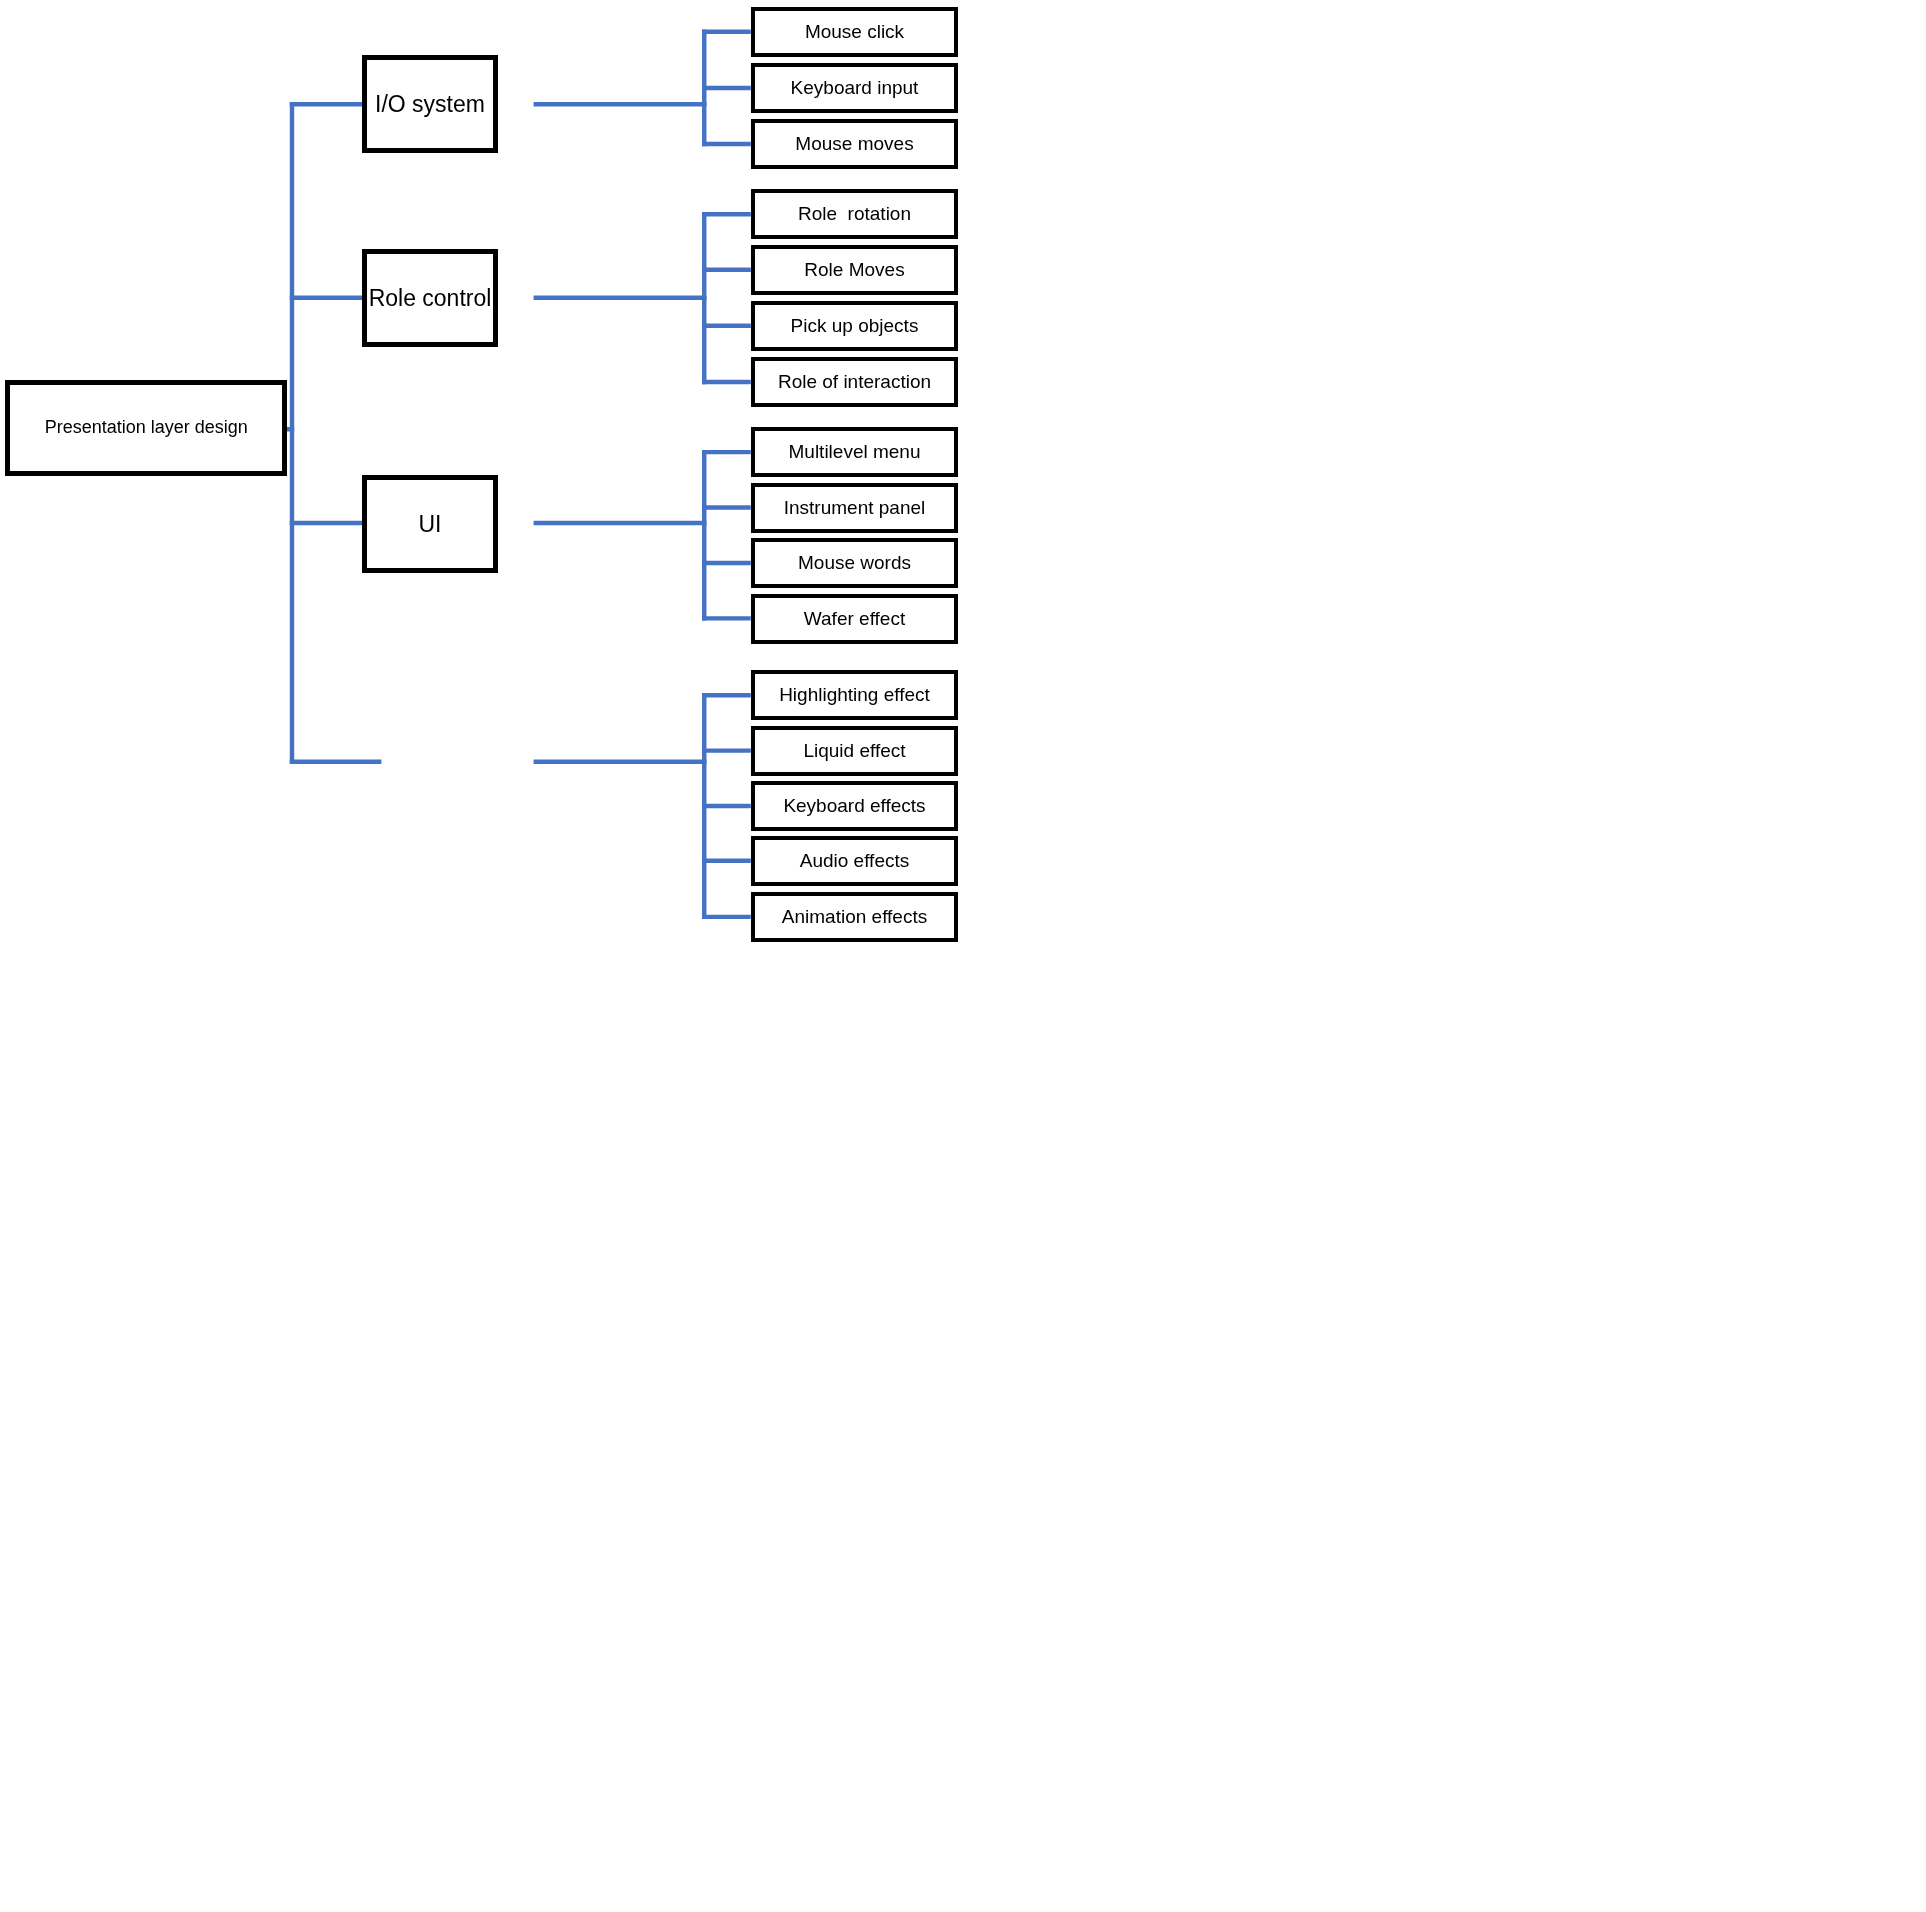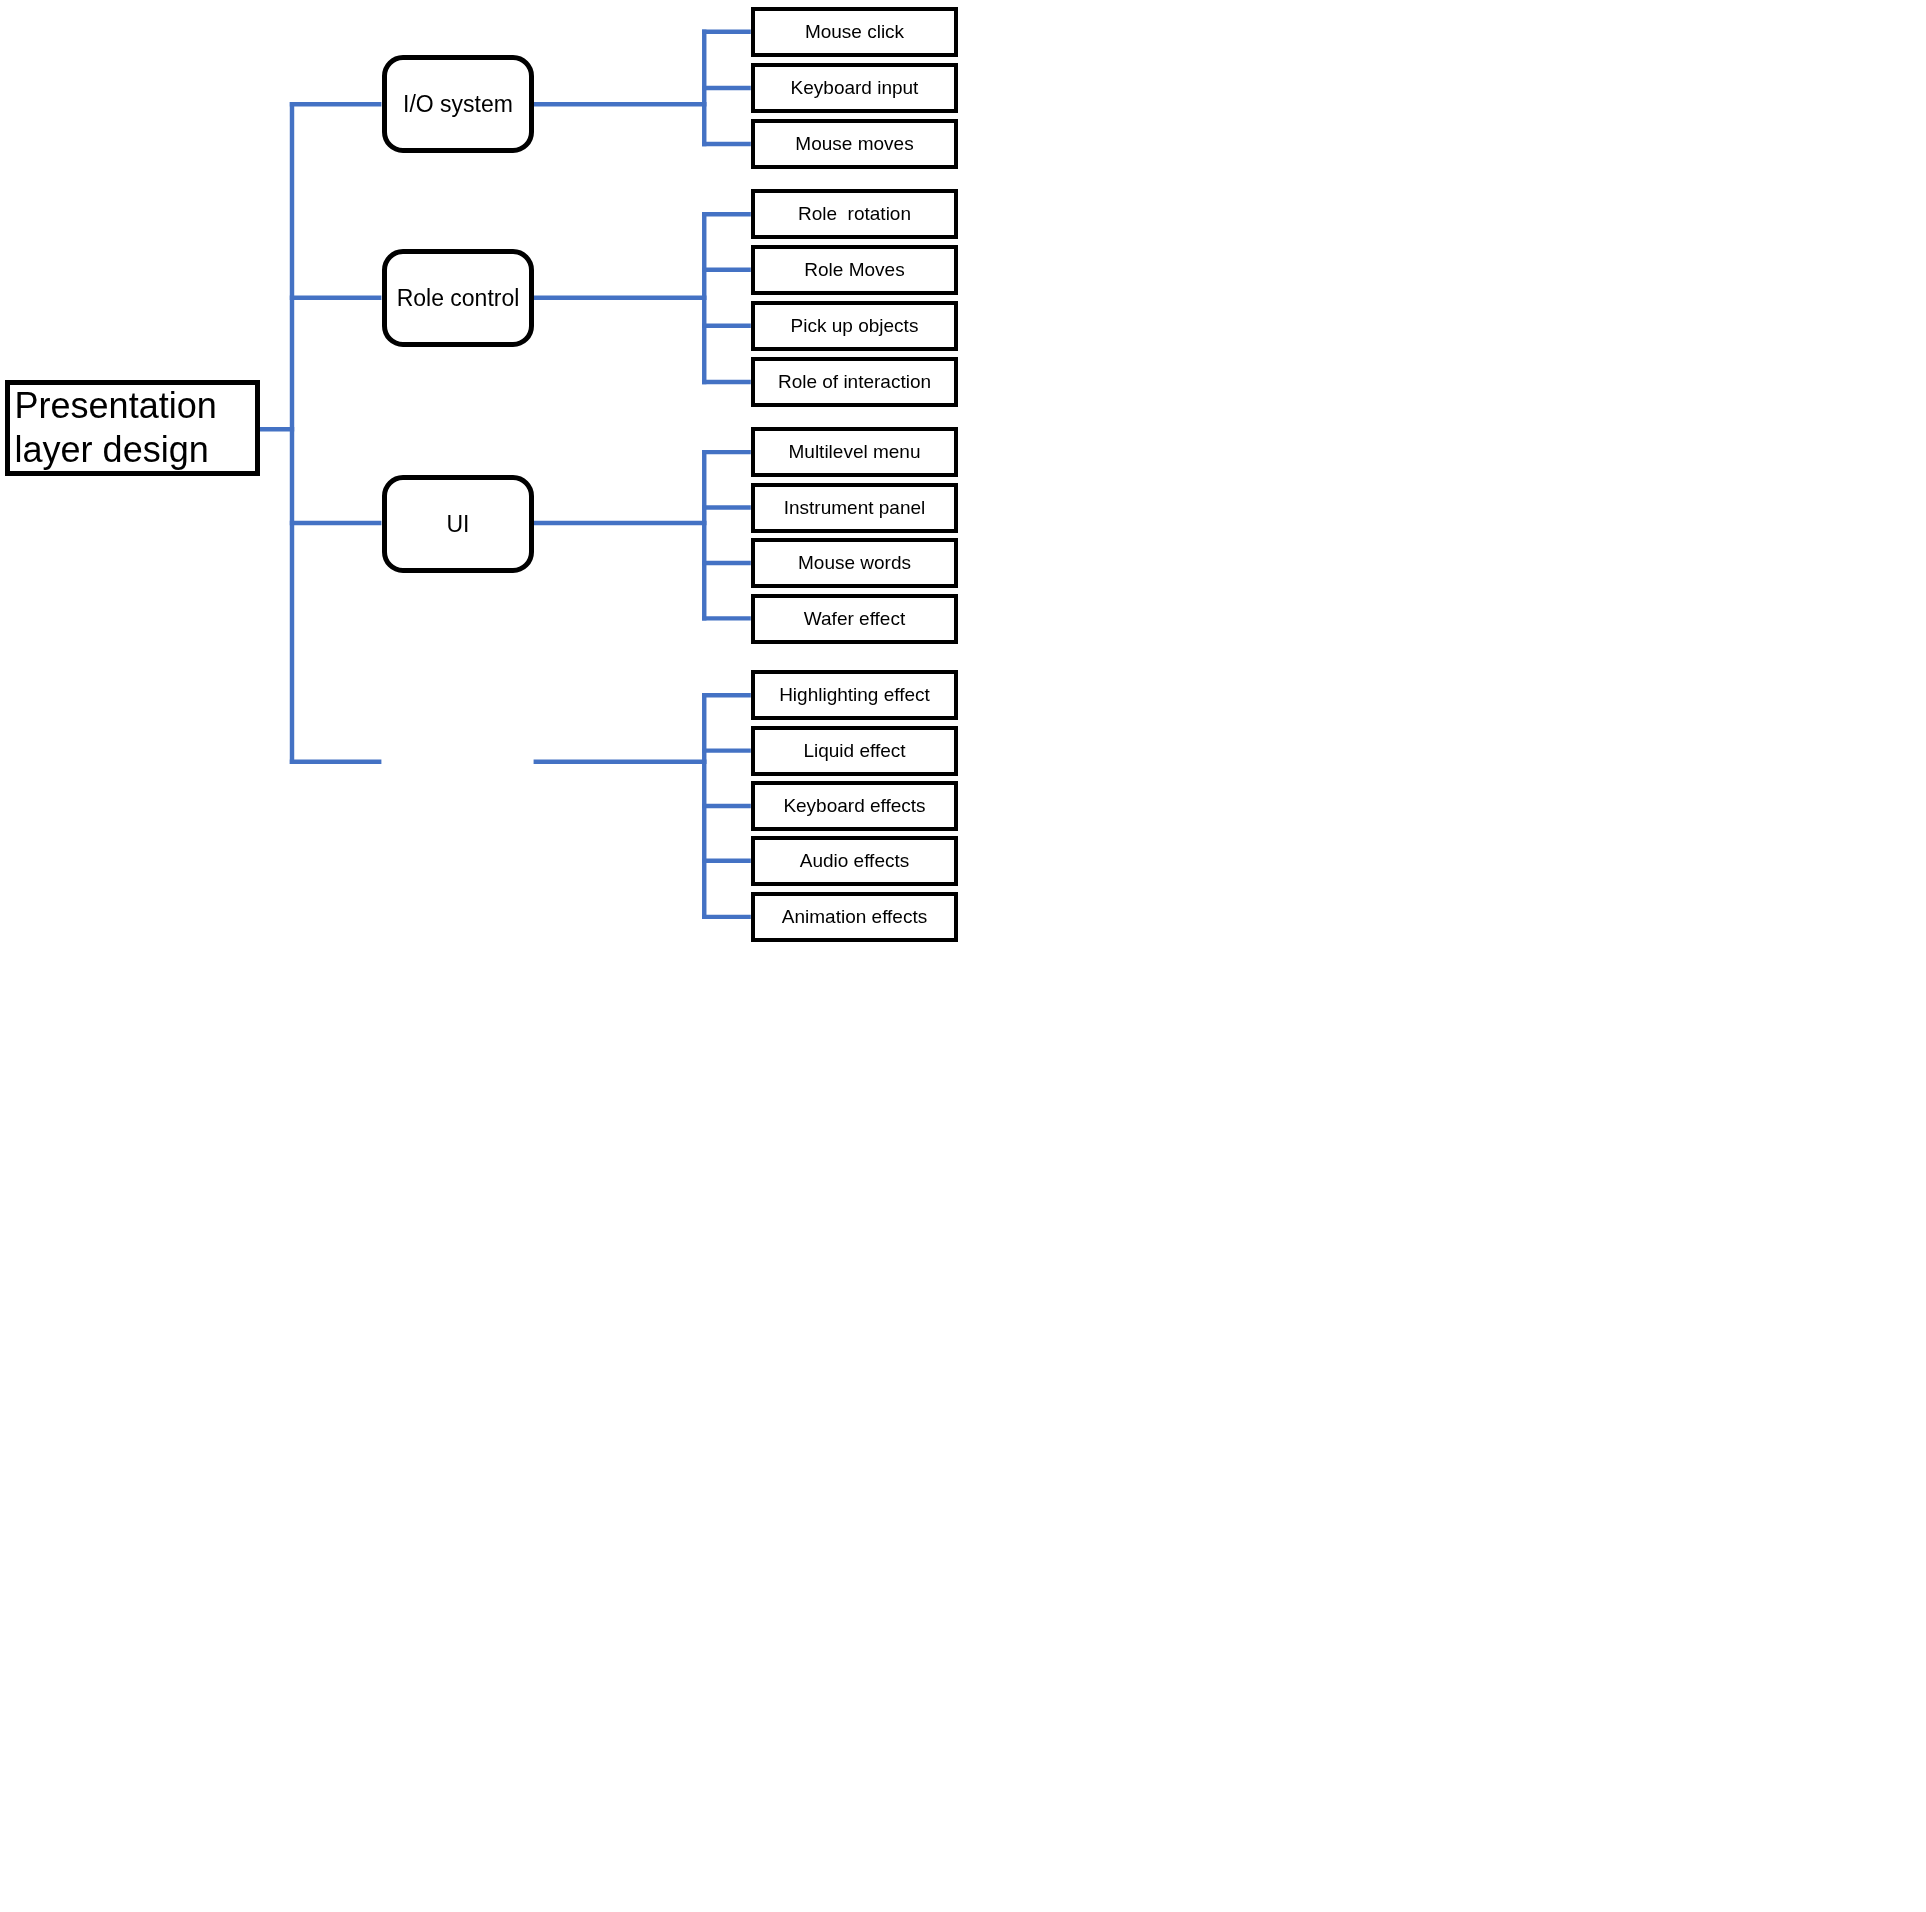--- a/index.html
+++ b/index.html
@@ -34,34 +34,33 @@
     background: #ffffff;
     border: 4.4px solid #000000;
     display: flex;
     align-items: center;
     justify-content: center;
     text-align: left;
   }
   .root {
     left: 5.2px;
     top: 380px;
-    width: 255px;
+    width: 282px;
     height: 96px;
     border-width: 5.2px;
-    font-size: 36px;
+    font-size: 18px;
     line-height: 1.22;
     padding: 0 4.4px;
   }
   .branch {
-    left: 382px;
-    width: 152px;
+    left: 362px;
+    width: 136px;
     height: 98px;
     border-width: 5.2px;
     font-size: 23px;
-    border-radius: 21px;
   }
   .child {
     left: 751px;
     width: 207px;
     height: 50px;
     border-width: 4.4px;
     font-size: 19px;
     white-space: pre;
   }
   .label { display: inline-block; }

